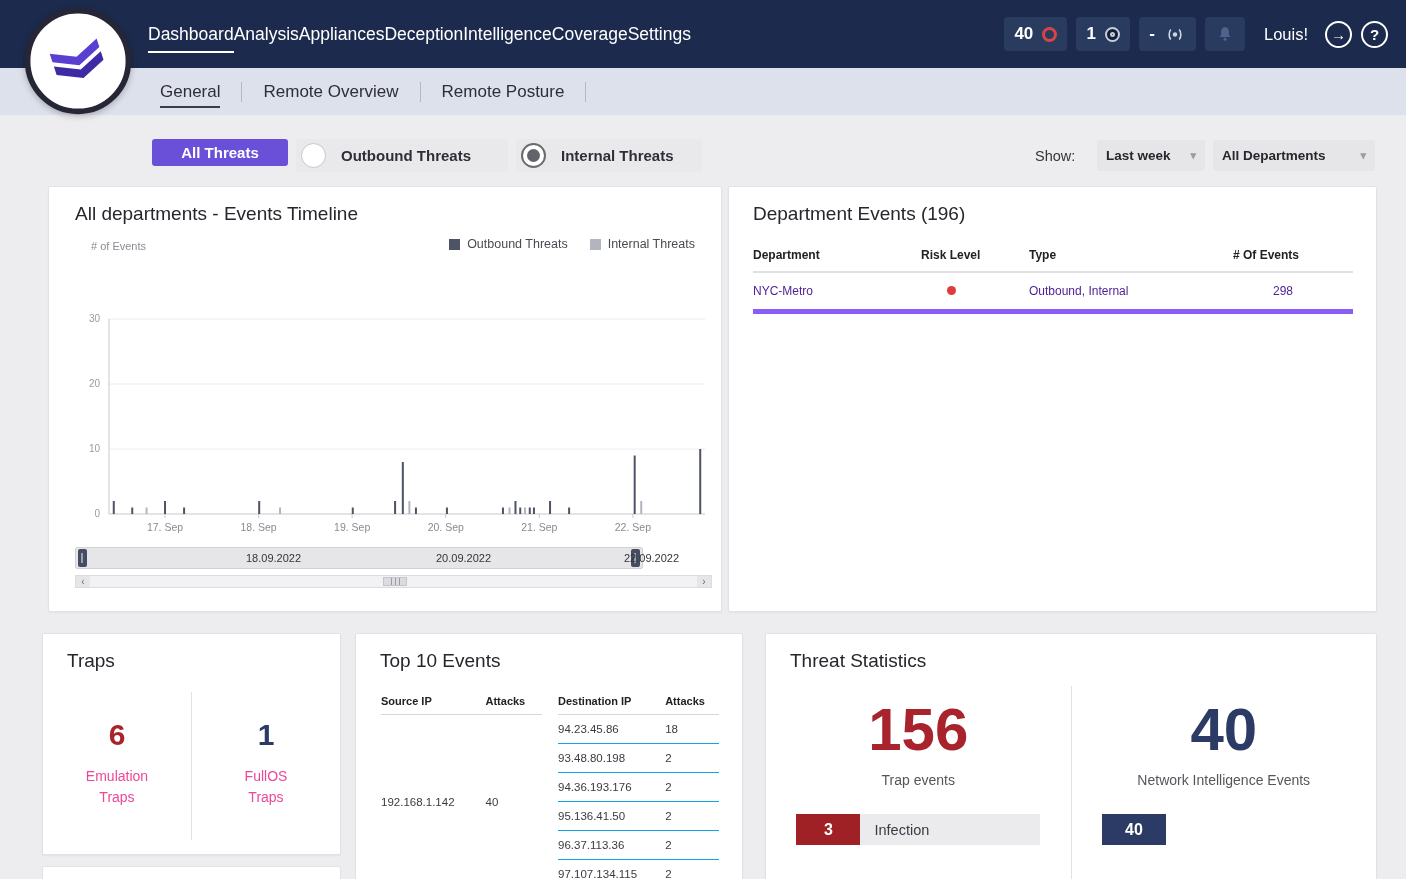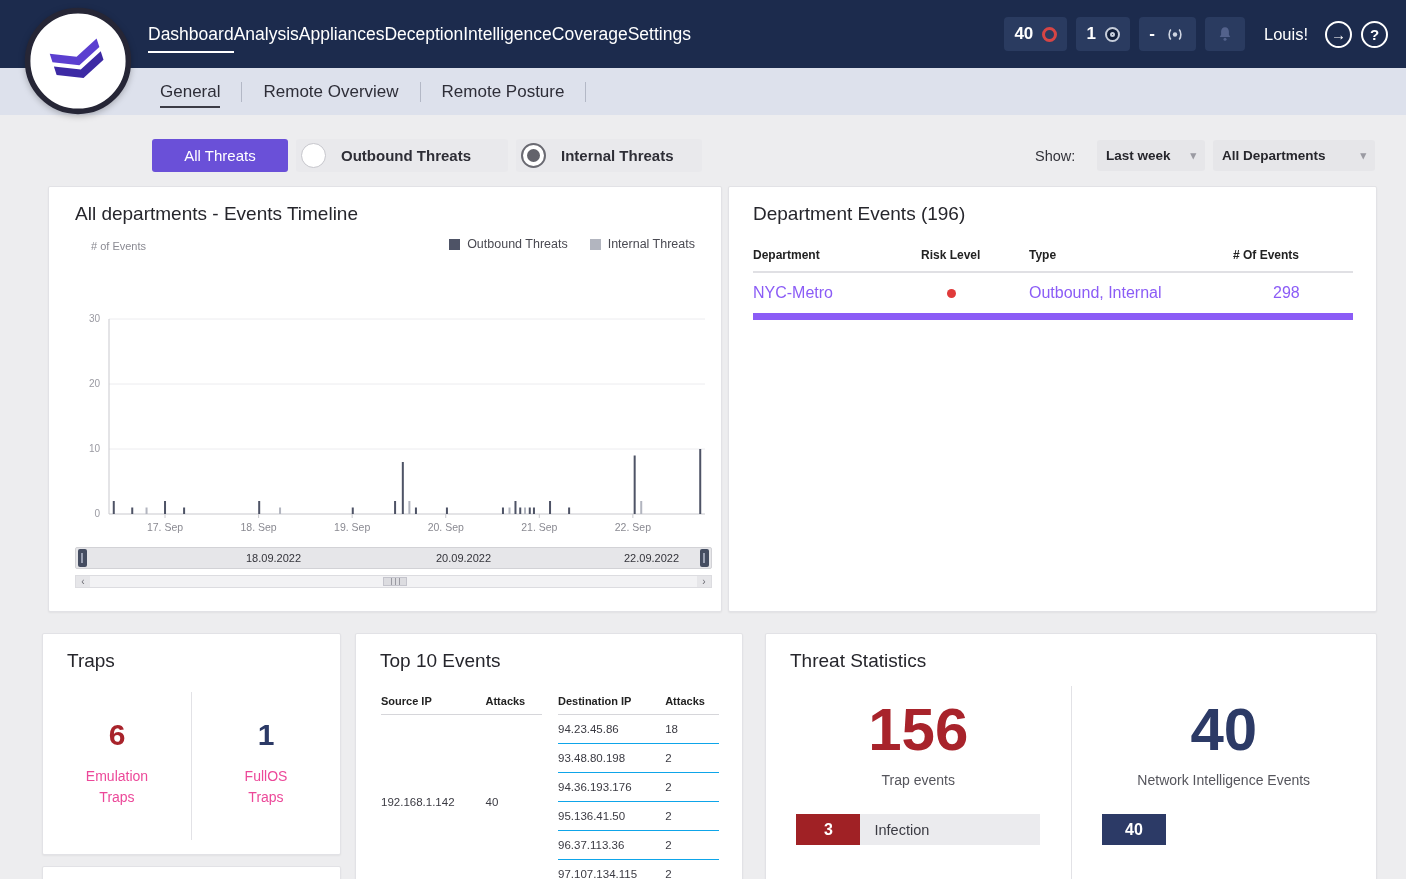--- a/index.html
+++ b/index.html
@@ -22,21 +22,21 @@
   .user{color:#fff;font-size:16.5px;margin:0 8px 0 10px}
   .icon-circle{width:27px;height:27px;border:2px solid #fff;border-radius:50%;display:flex;align-items:center;justify-content:center;color:#fff;font-size:15px;font-weight:bold;cursor:pointer}
 
   
   .subnav{position:absolute;top:68px;left:0;width:100%;height:47px;background:#dde1ec;display:flex;align-items:center;padding-left:160px;z-index:5}
   .subtab{font-size:17px;color:#2e2e38;cursor:pointer;position:relative;padding:3px 0}
   .subtab.active::after{content:'';position:absolute;left:0;right:0;bottom:-3px;height:2px;background:#3c3c46}
   .sep{width:1px;height:20px;background:#b3b8c6;margin:0 21px}
 
   
-  .btn-all-threats{position:absolute;left:152px;top:139px;width:136px;height:33px;background:#6a50d8;color:#fff;font-weight:normal;font-size:15px;border-radius:3px;display:flex;align-items:center;justify-content:center;cursor:pointer}
+  .btn-all-threats{position:absolute;left:152px;top:139px;width:136px;height:27px;background:#6a50d8;color:#fff;font-weight:bold;font-size:15px;border-radius:3px;display:flex;align-items:center;justify-content:center;cursor:pointer}
   .seg{position:absolute;top:139px;height:33px;background:#e9e9ec;border-radius:3px;display:flex;align-items:center;gap:15px;padding-left:5px;font-weight:bold;color:#2e2e36;font-size:15px;cursor:pointer}
   .seg-outbound{left:296px;width:212px}
   .seg-internal{left:516px;width:186px}
   .radio{width:25px;height:25px;border-radius:50%;background:#fff;border:1px solid #c6c6cc;position:relative;flex:none}
   .radio.selected{border:2px solid #6a6a72}
   .radio.selected::after{content:'';position:absolute;inset:4px;border-radius:50%;background:#63636b}
   .show-label{position:absolute;left:1035px;top:148px;font-size:14.5px;color:#33333a}
   .dropdown{position:absolute;top:140px;height:31px;background:#e6e6e9;border-radius:3px;display:flex;align-items:center;justify-content:space-between;padding:0 9px;font-weight:bold;font-size:13.5px;color:#26262c;cursor:pointer}
   .dd-time{left:1097px;width:108px}
   .dd-dept{left:1213px;width:162px}
@@ -54,37 +54,37 @@
 
   
   .tl-ylabel{position:absolute;left:42px;top:53px;font-size:11px;color:#8a8a92}
   .tl-legend{position:absolute;right:26px;top:50px;display:flex;gap:22px;align-items:center}
   .lg-item{display:flex;align-items:center;gap:7px;font-size:12.5px;color:#4a4a52}
   .lg-sq{width:11px;height:11px}
   .sq-outbound{background:#4e5366}
   .sq-internal{background:#b2b5bf}
   #timeline-svg{position:absolute;left:8px;top:100px}
 
-  .slider{position:absolute;left:26px;top:360px;width:637px;height:22px;background:#e6e6e9;border:1px solid #d2d2d6;border-radius:2px}
+  .slider{position:absolute;left:26px;top:360px;width:568px;height:22px;background:#e6e6e9;border:1px solid #d2d2d6;border-radius:2px}
   .handle{position:absolute;top:1px;width:9px;height:18px;background:#454d61;border-radius:2px;cursor:ew-resize}
   .handle::after{content:'';position:absolute;left:3px;top:4px;width:2px;height:10px;background:#9aa0b2}
   .handle-l{left:2px}.handle-r{right:2px}
   .slider-label{position:absolute;top:4px;font-size:11px;color:#33333a}
   .lbl1{left:170px}.lbl2{left:360px}.lbl3{left:548px}
 
   .scrollbar{position:absolute;left:26px;top:388px;width:637px;height:13px;background:#f2f2f4;border:1px solid #dcdce0}
   .sb-arrow{position:absolute;top:0;width:14px;height:11px;display:flex;align-items:center;justify-content:center;font-size:10px;color:#6a6a72;background:#e6e6e9;cursor:pointer}
   .sb-l{left:0}.sb-r{right:0}
   .sb-thumb{position:absolute;left:307px;top:1px;width:24px;height:9px;background:#dcdce0;border:1px solid #c4c4cc;cursor:grab;
     background-image:linear-gradient(90deg,transparent 7px,#9a9aa2 7px,#9a9aa2 8px,transparent 8px,transparent 11px,#9a9aa2 11px,#9a9aa2 12px,transparent 12px,transparent 15px,#9a9aa2 15px,#9a9aa2 16px,transparent 16px)}
 
   
   .de-table{position:absolute;left:24px;top:52px;width:600px;border-collapse:collapse}
   .de-table th{text-align:left;font-size:12px;color:#222;padding:9px 0;border-bottom:2px solid #e0e0e4}
-  .de-table td{font-size:16px;color:#8b5cf6;padding:11px 0;border-bottom:7px solid #8b5cf6}
+  .de-table td{font-size:12px;color:#4c1d95;padding:11px 0;border-bottom:5px solid #8b5cf6}
   .col-dept{width:168px}.col-risk{width:108px}.col-type{width:204px}
   .risk-dot{display:inline-block;width:9px;height:9px;border-radius:50%;background:#e03a3a;margin-left:26px}
   .de-table .num{padding-left:40px}
 
   
   .traps-body{position:absolute;top:58px;left:0;right:0;bottom:14px;display:flex}
   .trap-col{flex:1;display:flex;flex-direction:column;align-items:center;padding-top:26px}
   .trap-col:first-child{border-right:1px solid #e2e2e6}
   .trap-value{font-size:30px;font-weight:bold}
   .red{color:#a8232b}.navy{color:#2c3a66}

